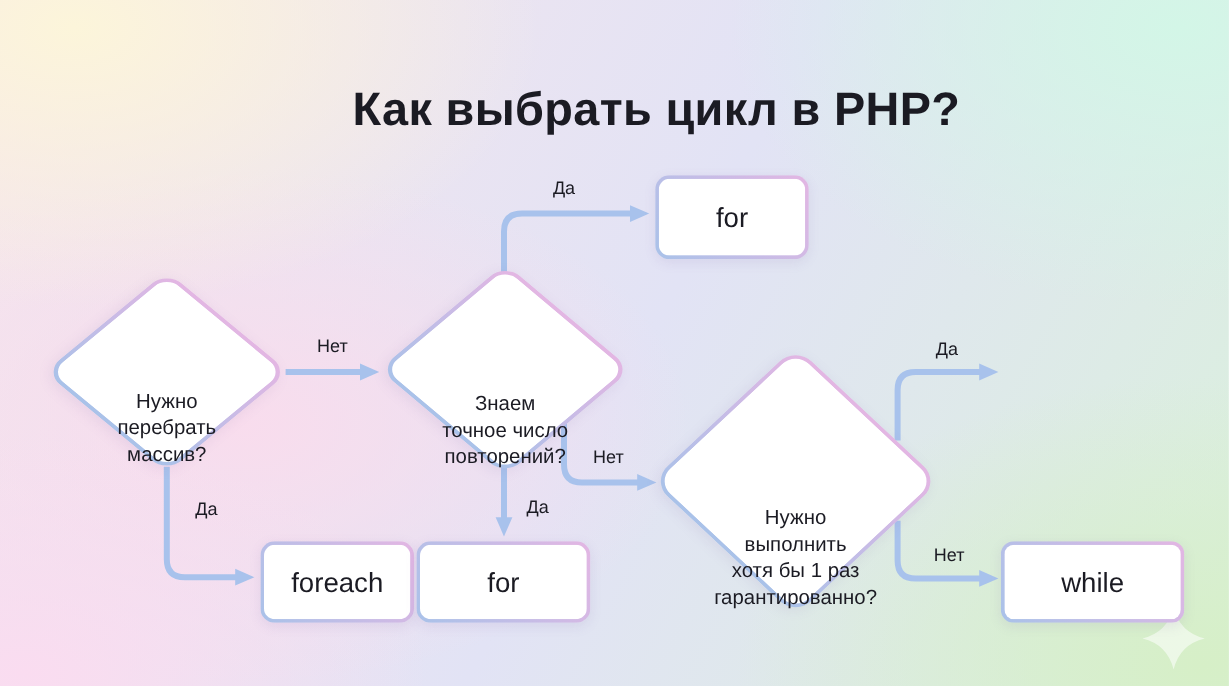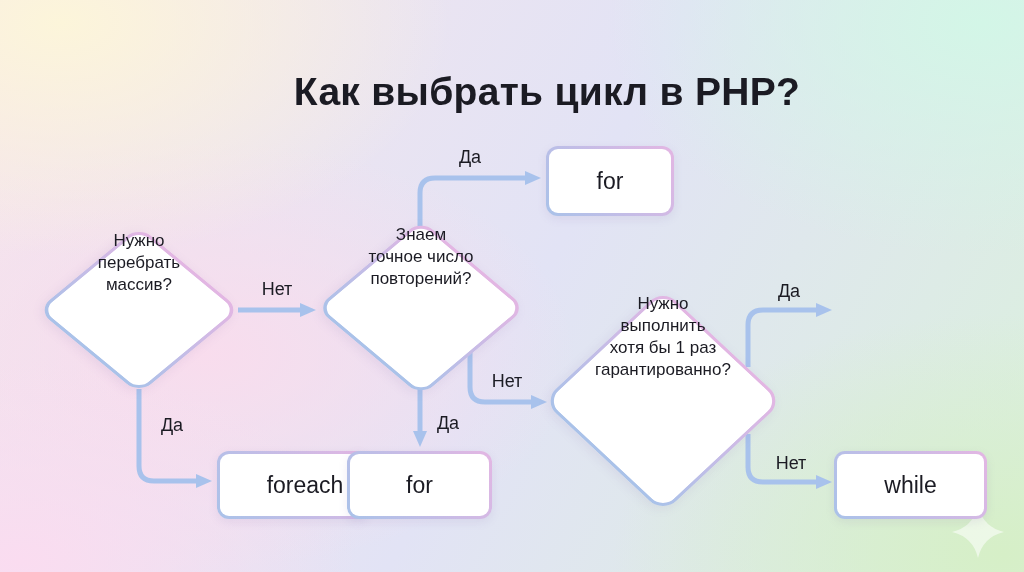--- a/index.html
+++ b/index.html
@@ -19,21 +19,21 @@
   .title {
     position:absolute; top:44px; left:0; width:100%; text-align:center;
     font-size:39px; font-weight:700; letter-spacing:0.3px;
     color:var(--ink, #1b1b23);
     padding-left:35px;
   }
 
   svg.wires { position:absolute; left:0; top:0; pointer-events:none; }
   svg.wires path.wire { fill:none; stroke:var(--arrow, #a8c2ec); stroke-width:5; }
 
-  .diamond { position:absolute; display:flex; align-items:flex-start; justify-content:center; }
+  .diamond { position:absolute; display:flex; align-items:flex-end; justify-content:center; }
   .diamond .shape {
     position:absolute; left:50%; top:50%;
     border:3px solid transparent; border-radius:15px;
     background:
       linear-gradient(#ffffff,#ffffff) padding-box,
       linear-gradient(to top, var(--border-blue,#a9c2e9), var(--border-pink,#e3b6e3)) border-box;
     box-shadow: 0 3px 10px rgba(130,110,170,0.12);
   }
   .d1 .shape { width:113px; height:113px; transform:translate(-50%,-50%) scaleX(1.21) rotate(45deg); }
   .d2 .shape { width:119px; height:119px; transform:translate(-50%,-50%) scaleX(1.19) rotate(45deg); }
@@ -46,28 +46,28 @@
   .rbox {
     position:absolute; display:flex; align-items:center; justify-content:center;
     border:3px solid transparent; border-radius:12px;
     background:
       linear-gradient(#ffffff,#ffffff) padding-box,
       linear-gradient(55deg, var(--border-blue,#a9c2e9), var(--border-pink,#e3b6e3)) border-box;
     box-shadow: 0 3px 10px rgba(130,110,170,0.12);
     font-weight:400; font-size:23px; color:var(--ink,#1b1b23);
   }
   .box-for-top    { left:546px; top:146px; width:122px; height:64px; }
-  .box-foreach    { left:217px; top:451px; width:122px; height:62px;padding-left:24px; }
+  .box-foreach    { left:217px; top:451px; width:122px; height:62px; }
   .box-for-bottom { left:347px; top:451px; width:139px; height:62px; }
   .box-dowhile    { left:834px; top:279px; width:150px; height:62px; }
   .box-while      { left:834px; top:451px; width:147px; height:62px;border-radius:11px; }
 
   .elabel {
     position:absolute; transform:translate(-50%,-50%);
-    font-size:18px; color:var(--ink,#1b1b23); white-space:nowrap;
+    font-size:15px; color:var(--ink,#1b1b23); white-space:nowrap;
   }
 </style>
 </head>
 <body>
 
 <div class="canvas">
 
   <h1 class="title">Как выбрать цикл в PHP?</h1>
 
   <svg class="wires" width="1024" height="572" viewBox="0 0 1024 572">

